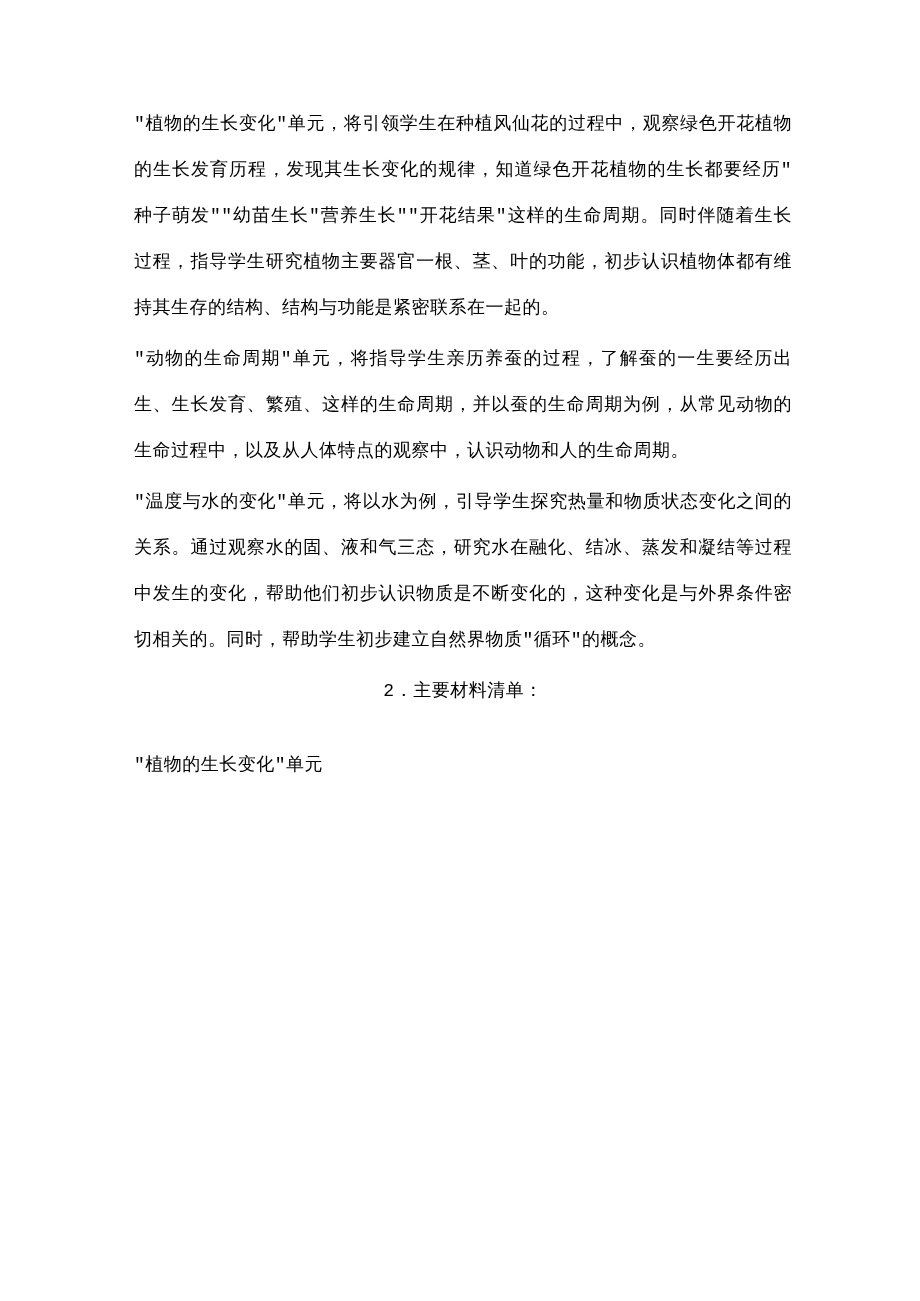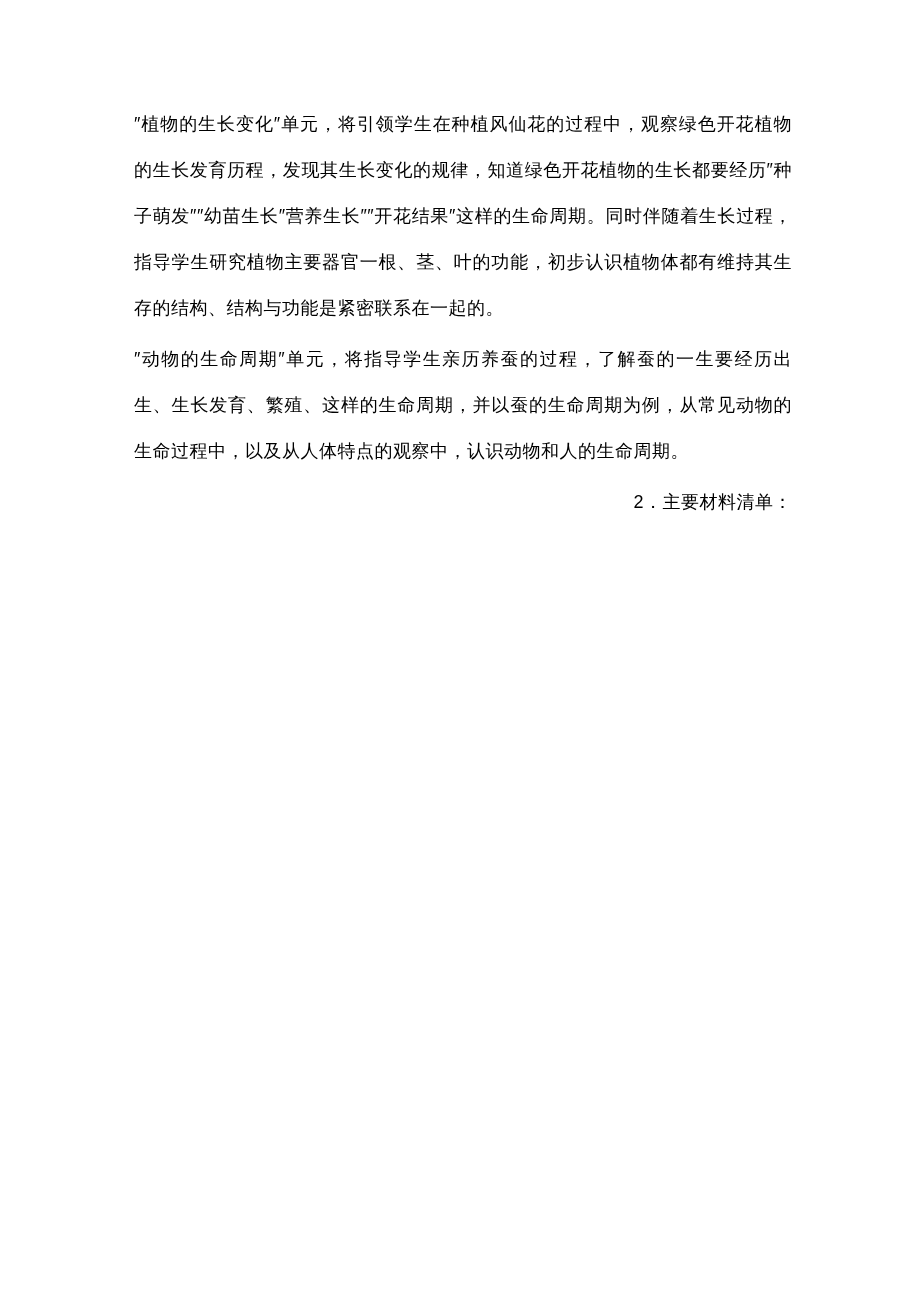--- a/index.html
+++ b/index.html
@@ -9,51 +9,53 @@
     }
     .page {
       position: relative;
       width: 920px;
       height: 1301px;
       margin: 0 auto;
       background: #ffffff;
       box-sizing: border-box;
       padding: 101px 128px 0 134px;
       overflow: hidden;
-      font-family: Liberation Sans, sans-serif;
+      font-family: Liberation Mono, monospace;
       color: #000000;
     }
     .doc-paragraph {
       margin: 0 0 5px 0;
       font-size: 18px;
       line-height: 46px;
       letter-spacing: 0.5px;
       text-align: justify;
       text-justify: inter-ideograph;
       word-break: break-all;
     }
     .doc-heading {
       margin-top: 4px;
       margin-bottom: 28px;
-      text-align: right;
+      text-align: center;
     }
     .doc-unit-title {
       margin-bottom: 10px;
       text-align: left;
     }
     .doc-last {
       margin-bottom: 0;
     }
   </style>
 </head>
 <body>
 
 <div class="page">
   <p class="doc-paragraph">″植物的生长变化″单元，将引领学生在种植风仙花的过程中，观察绿色开花植物的生长发育历程，发现其生长变化的规律，知道绿色开花植物的生长都要经历″种子萌发″″幼苗生长″营养生长″″开花结果″这样的生命周期。同时伴随着生长过程，指导学生研究植物主要器官一根、茎、叶的功能，初步认识植物体都有维持其生存的结构、结构与功能是紧密联系在一起的。</p>
 
   <p class="doc-paragraph">″动物的生命周期″单元，将指导学生亲历养蚕的过程，了解蚕的一生要经历出生、生长发育、繁殖、这样的生命周期，并以蚕的生命周期为例，从常见动物的生命过程中，以及从人体特点的观察中，认识动物和人的生命周期。</p>
 
+  <p class="doc-paragraph">″温度与水的变化″单元，将以水为例，引导学生探究热量和物质状态变化之间的关系。通过观察水的固、液和气三态，研究水在融化、结冰、蒸发和凝结等过程中发生的变化，帮助他们初步认识物质是不断变化的，这种变化是与外界条件密切相关的。同时，帮助学生初步建立自然界物质″循环″的概念。</p>
 
 
   <p class="doc-paragraph doc-heading">2．主要材料清单：</p>
 
+  <p class="doc-paragraph doc-unit-title">″植物的生长变化″单元</p>
 
 </div>
 
 </body></html>

